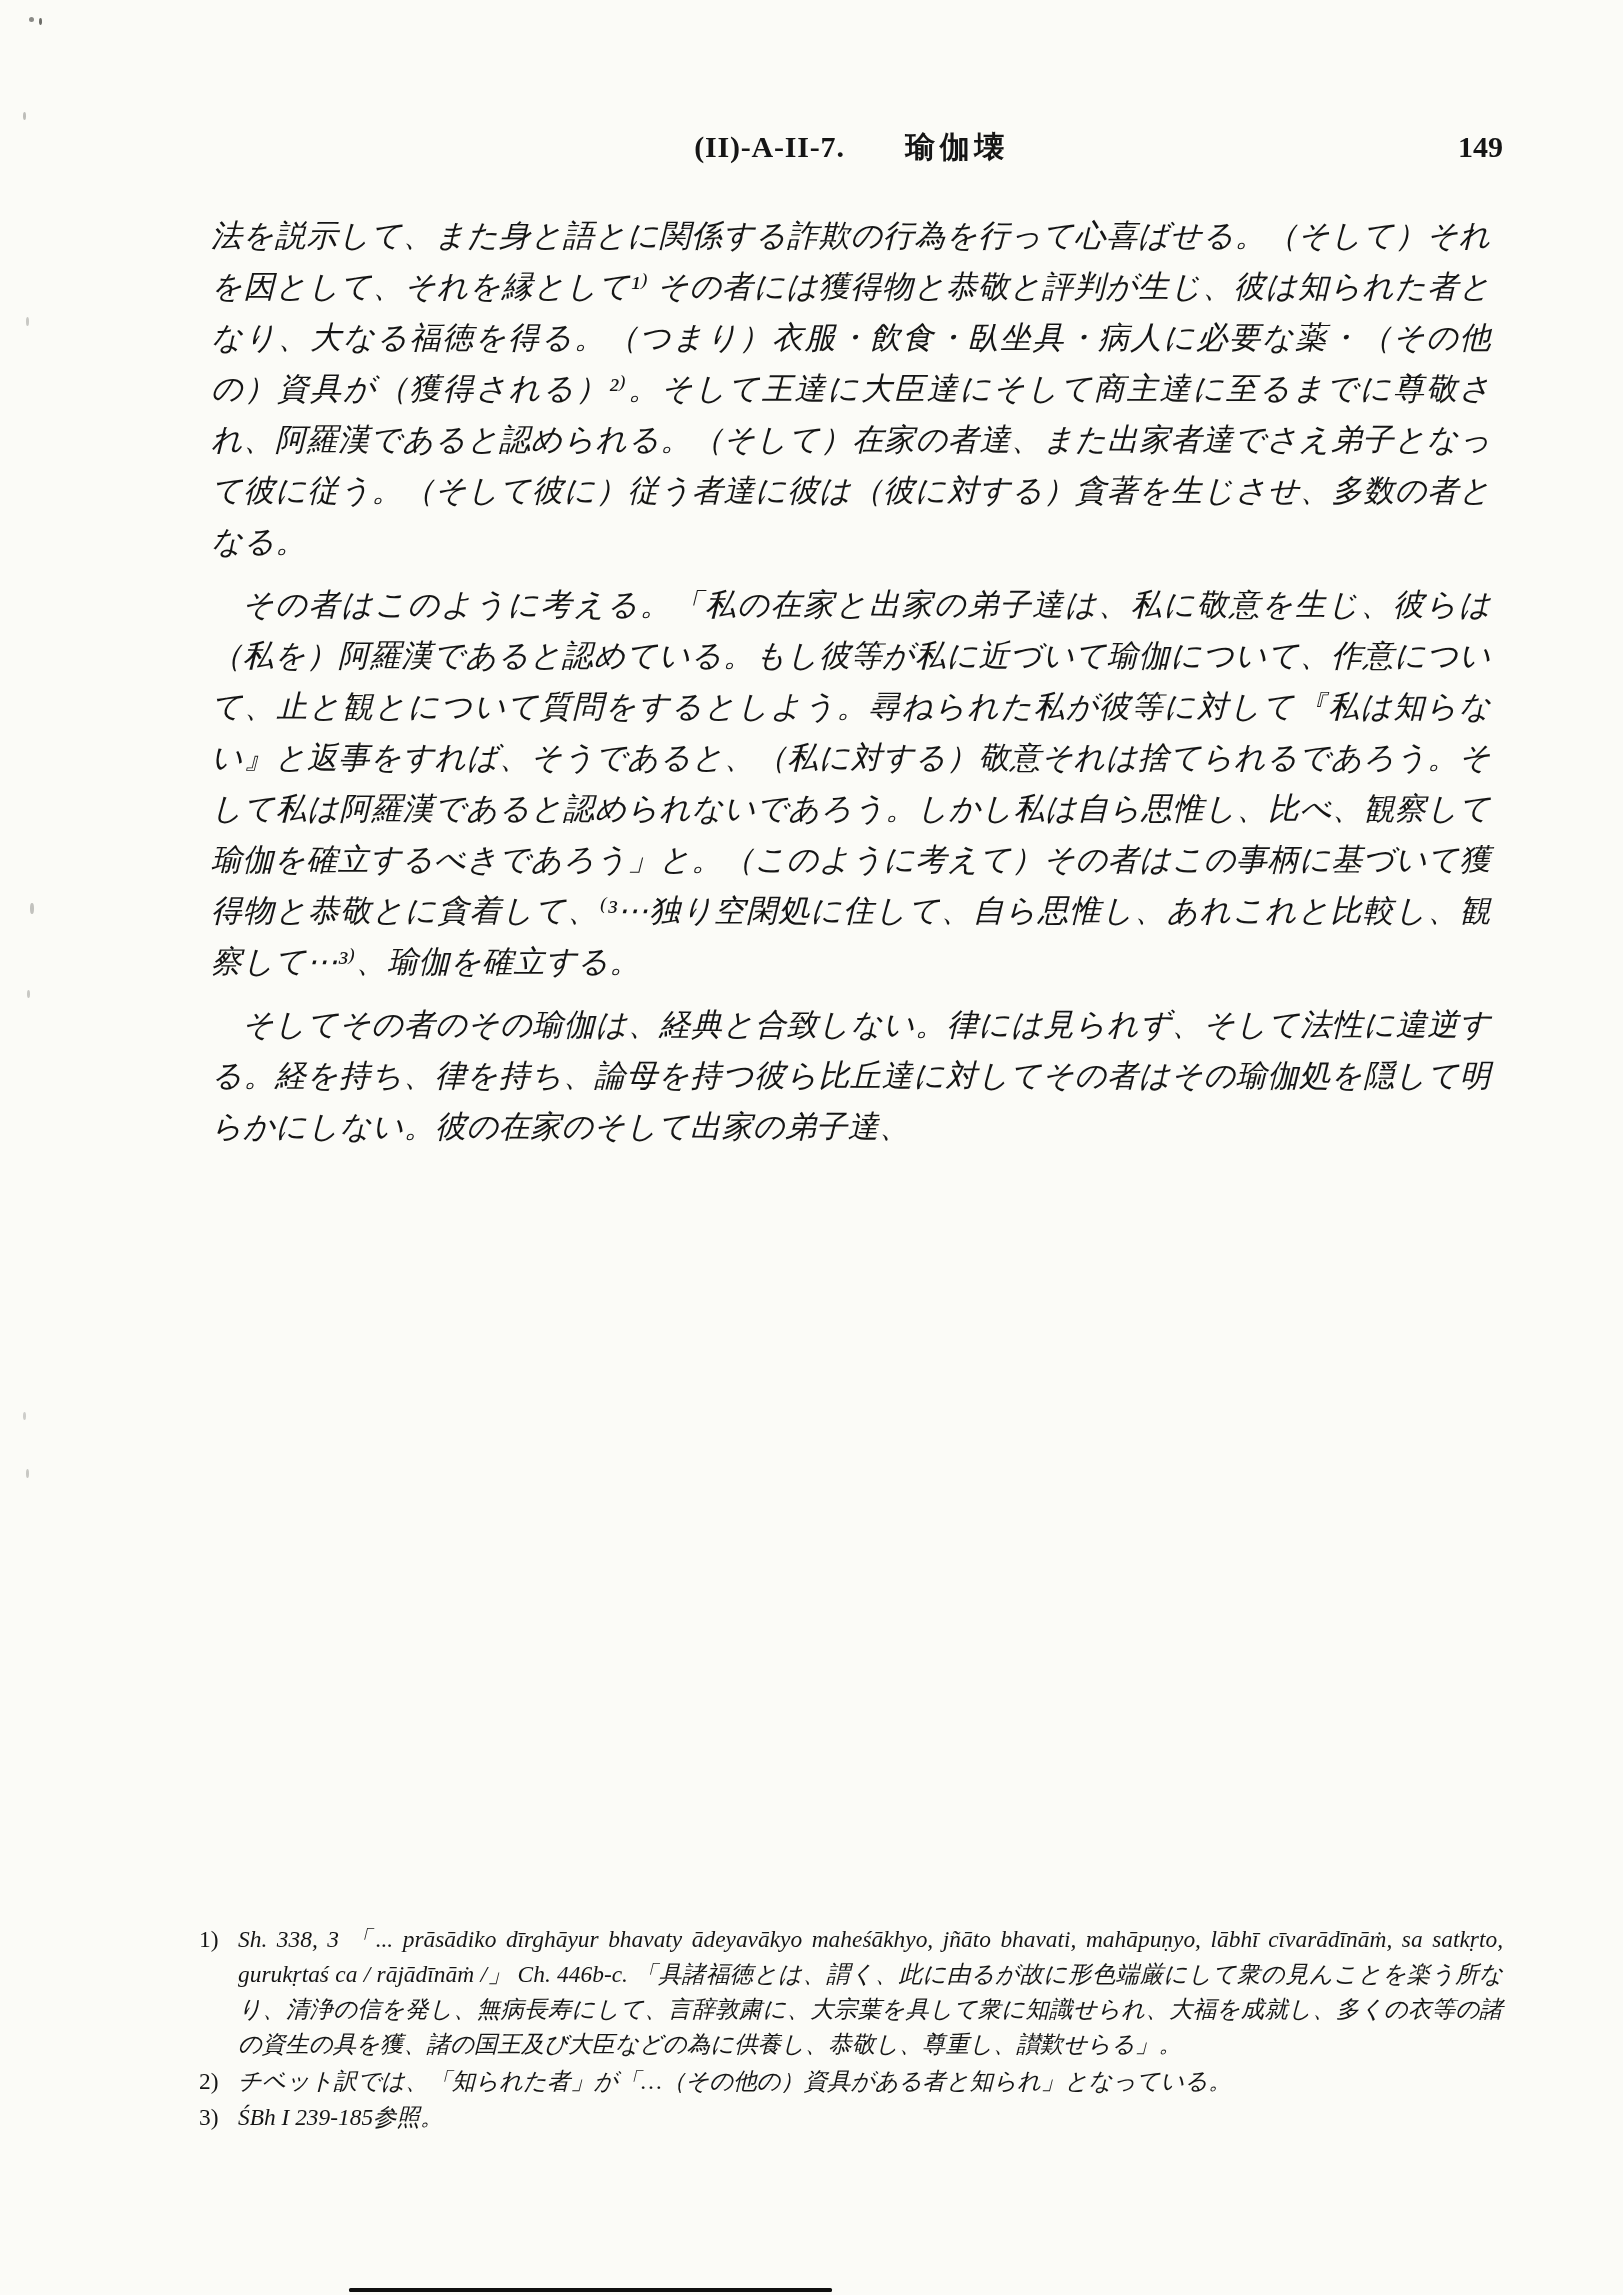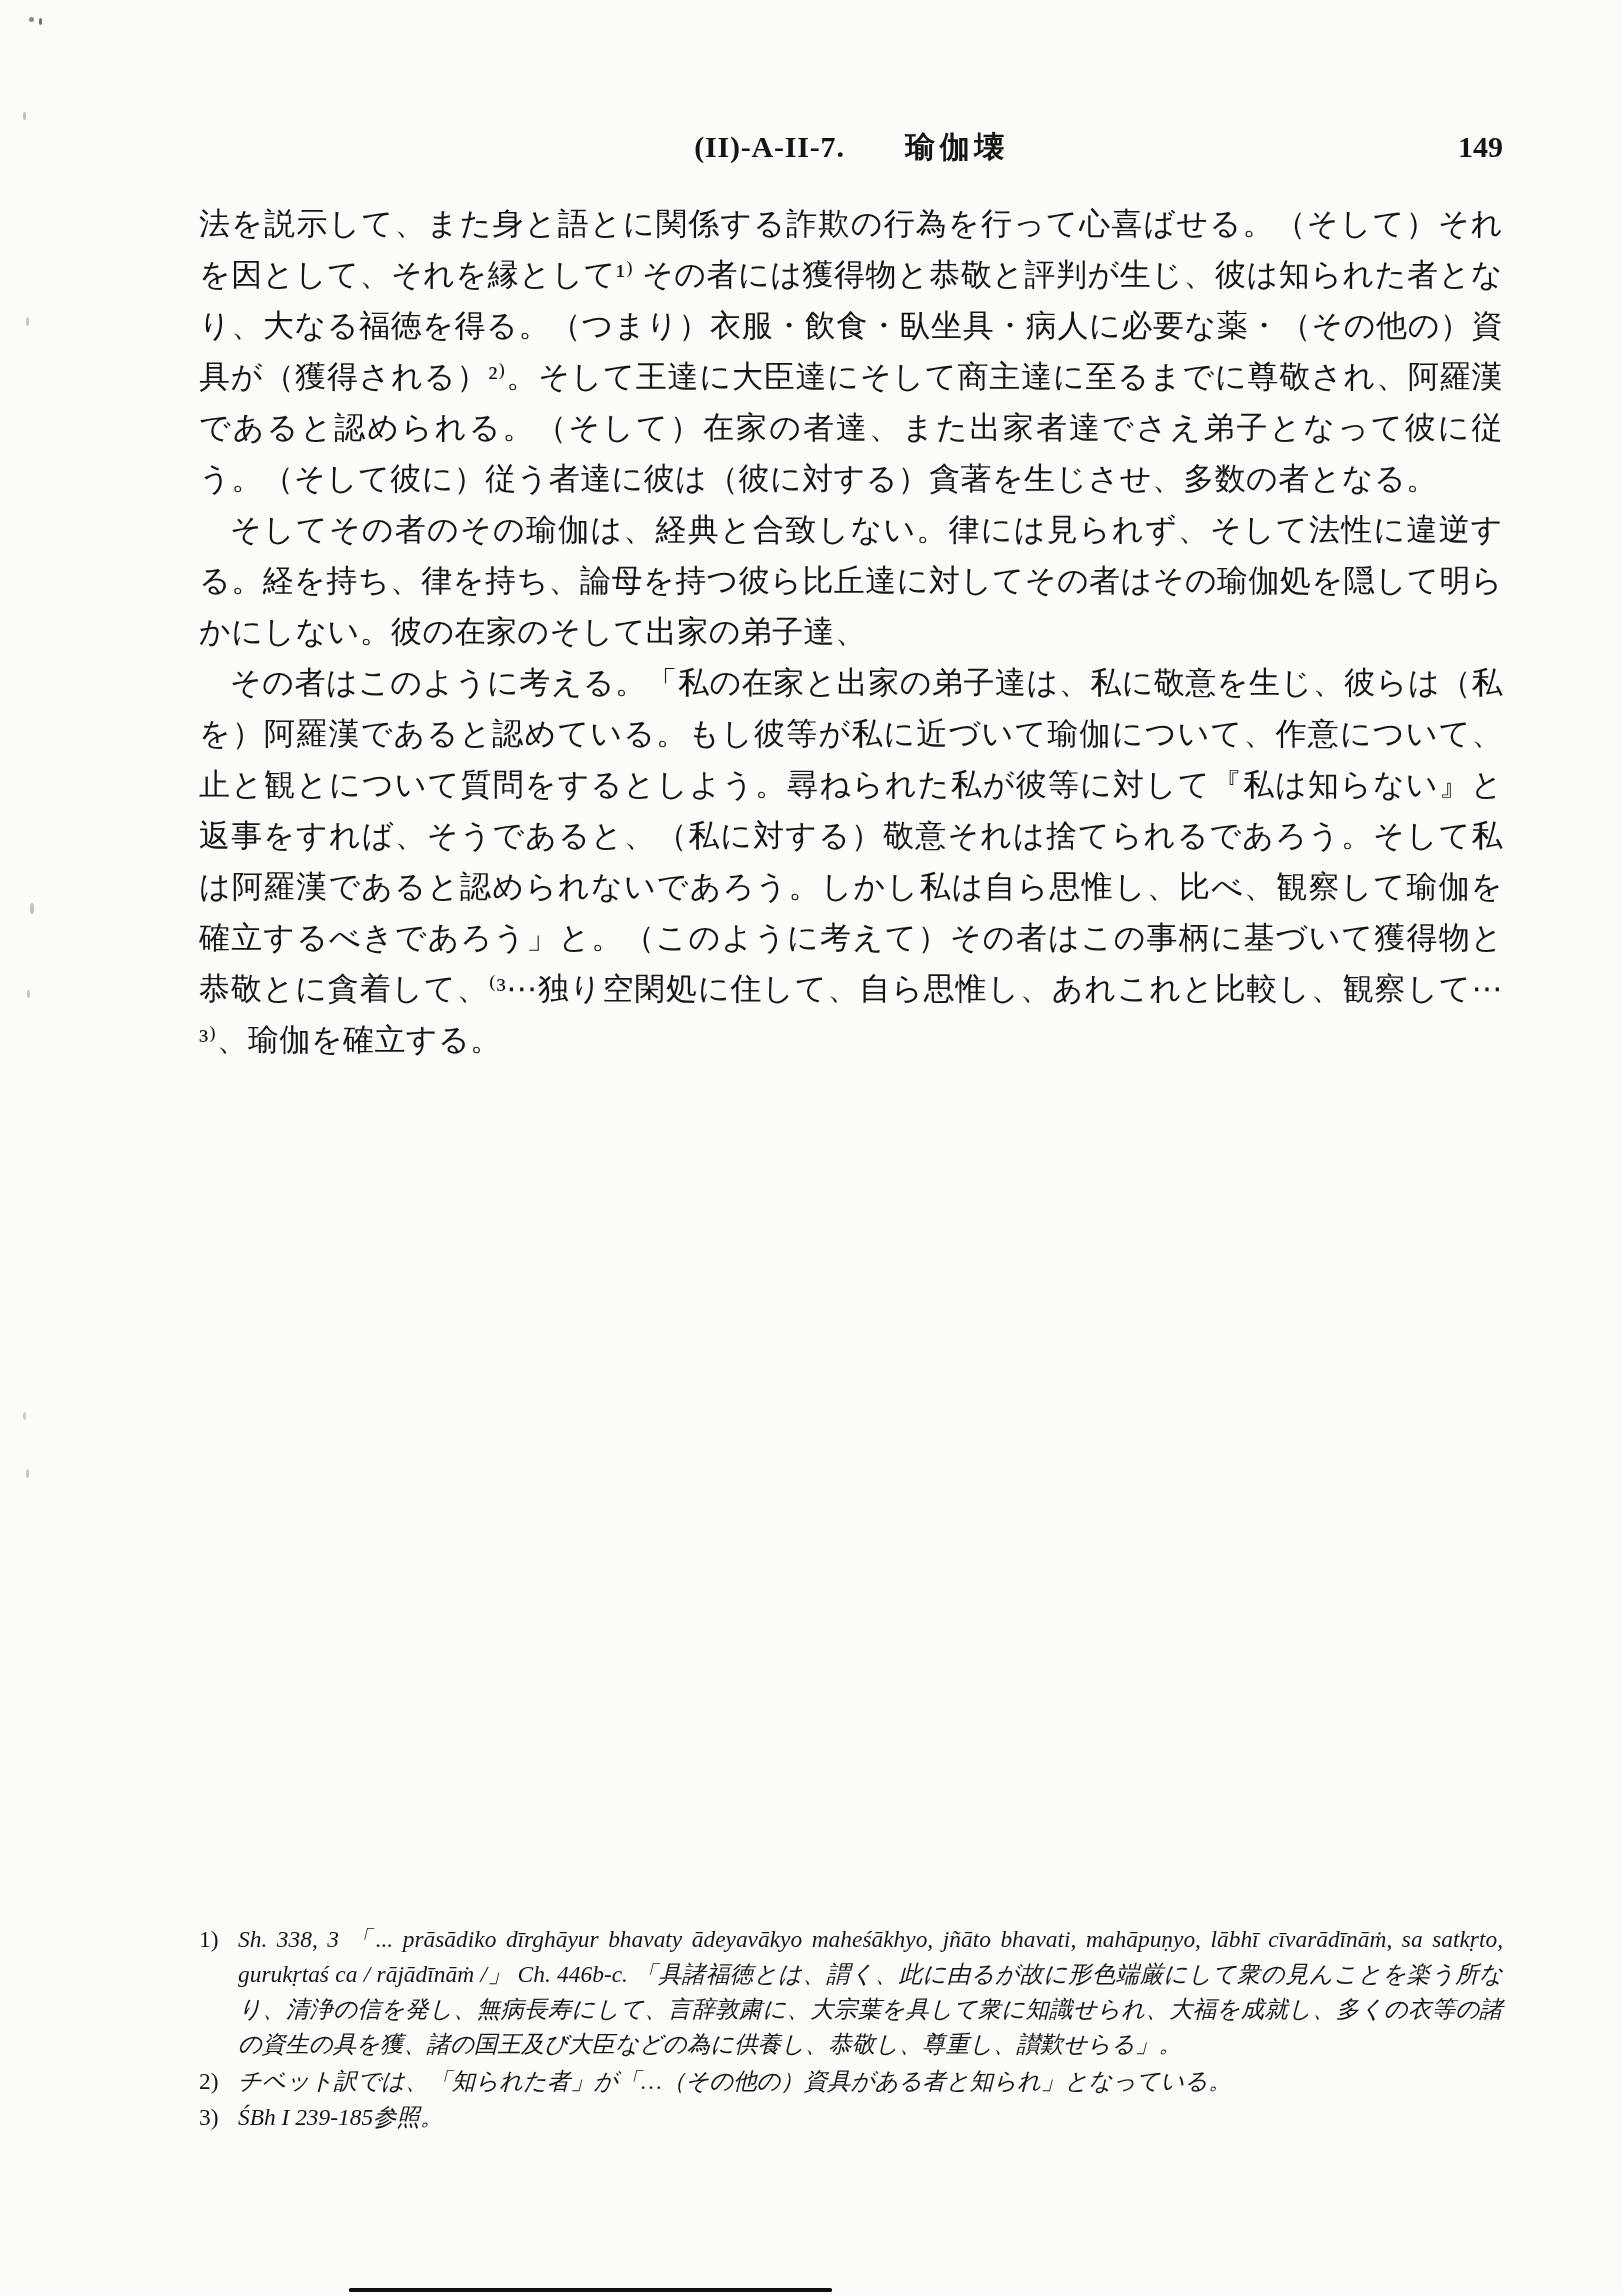--- a/index.html
+++ b/index.html
@@ -54,21 +54,22 @@
     position: absolute;
     top: 198px;
     left: 199px;
     width: 1304px;
     font-size: 31px;
     line-height: 51px;
     text-align: justify;
     letter-spacing: 0.4px;
   }
   .body-text p {
-    margin: 0;
+    margin: 12px;
+    font-style: italic;
   }
   .body-text p.indent {
     text-indent: 31px;
   }
   
   .footnotes {
     position: absolute;
     top: 1922px;
     left: 199px;
     width: 1304px;
@@ -120,22 +121,22 @@
   <div class="header-row">
     <div class="header-center">
       <span class="header-section">(II)-A-II-7.</span>
       <span class="header-title">瑜伽壊</span>
     </div>
     <span class="header-pagenum">149</span>
   </div>
 
   <div class="body-text">
     <p>法を説示して、また身と語とに関係する詐欺の行為を行って心喜ばせる。（そして）それを因として、それを縁として¹⁾ その者には獲得物と恭敬と評判が生じ、彼は知られた者となり、大なる福徳を得る。（つまり）衣服・飲食・臥坐具・病人に必要な薬・（その他の）資具が（獲得される）²⁾。そして王達に大臣達にそして商主達に至るまでに尊敬され、阿羅漢であると認められる。（そして）在家の者達、また出家者達でさえ弟子となって彼に従う。（そして彼に）従う者達に彼は（彼に対する）貪著を生じさせ、多数の者となる。</p>
+    <p class="indent">その者はこのように考える。「私の在家と出家の弟子達は、私に敬意を生じ、彼らは（私を）阿羅漢であると認めている。もし彼等が私に近づいて瑜伽について、作意について、止と観とについて質問をするとしよう。尋ねられた私が彼等に対して『私は知らない』と返事をすれば、そうであると、（私に対する）敬意それは捨てられるであろう。そして私は阿羅漢であると認められないであろう。しかし私は自ら思惟し、比べ、観察して瑜伽を確立するべきであろう」と。（このように考えて）その者はこの事柄に基づいて獲得物と恭敬とに貪着して、⁽³⋯独り空閑処に住して、自ら思惟し、あれこれと比較し、観察して⋯³⁾、瑜伽を確立する。</p>
     <p class="indent">そしてその者のその瑜伽は、経典と合致しない。律には見られず、そして法性に違逆する。経を持ち、律を持ち、論母を持つ彼ら比丘達に対してその者はその瑜伽処を隠して明らかにしない。彼の在家のそして出家の弟子達、</p>
-    <p class="indent">その者はこのように考える。「私の在家と出家の弟子達は、私に敬意を生じ、彼らは（私を）阿羅漢であると認めている。もし彼等が私に近づいて瑜伽について、作意について、止と観とについて質問をするとしよう。尋ねられた私が彼等に対して『私は知らない』と返事をすれば、そうであると、（私に対する）敬意それは捨てられるであろう。そして私は阿羅漢であると認められないであろう。しかし私は自ら思惟し、比べ、観察して瑜伽を確立するべきであろう」と。（このように考えて）その者はこの事柄に基づいて獲得物と恭敬とに貪着して、⁽³⋯独り空閑処に住して、自ら思惟し、あれこれと比較し、観察して⋯³⁾、瑜伽を確立する。</p>
   </div>
 
   <div class="footnotes">
     <div class="footnote">
       <span class="fn-marker">1)</span>
       <span class="fn-text">Sh. 338, 3 「... prāsādiko dīrghāyur bhavaty ādeyavākyo maheśākhyo, jñāto bhavati, mahāpuṇyo, lābhī cīvarādīnāṁ, sa satkṛto, gurukṛtaś ca / rājādīnāṁ /」 Ch. 446b-c. 「具諸福徳とは、謂く、此に由るが故に形色端厳にして衆の見んことを楽う所なり、清浄の信を発し、無病長寿にして、言辞敦粛に、大宗葉を具して衆に知識せられ、大福を成就し、多くの衣等の諸の資生の具を獲、諸の国王及び大臣などの為に供養し、恭敬し、尊重し、讃歎せらる」。</span>
     </div>
     <div class="footnote">
       <span class="fn-marker">2)</span>
       <span class="fn-text">チベット訳では、「知られた者」が「…（その他の）資具がある者と知られ」となっている。</span>

